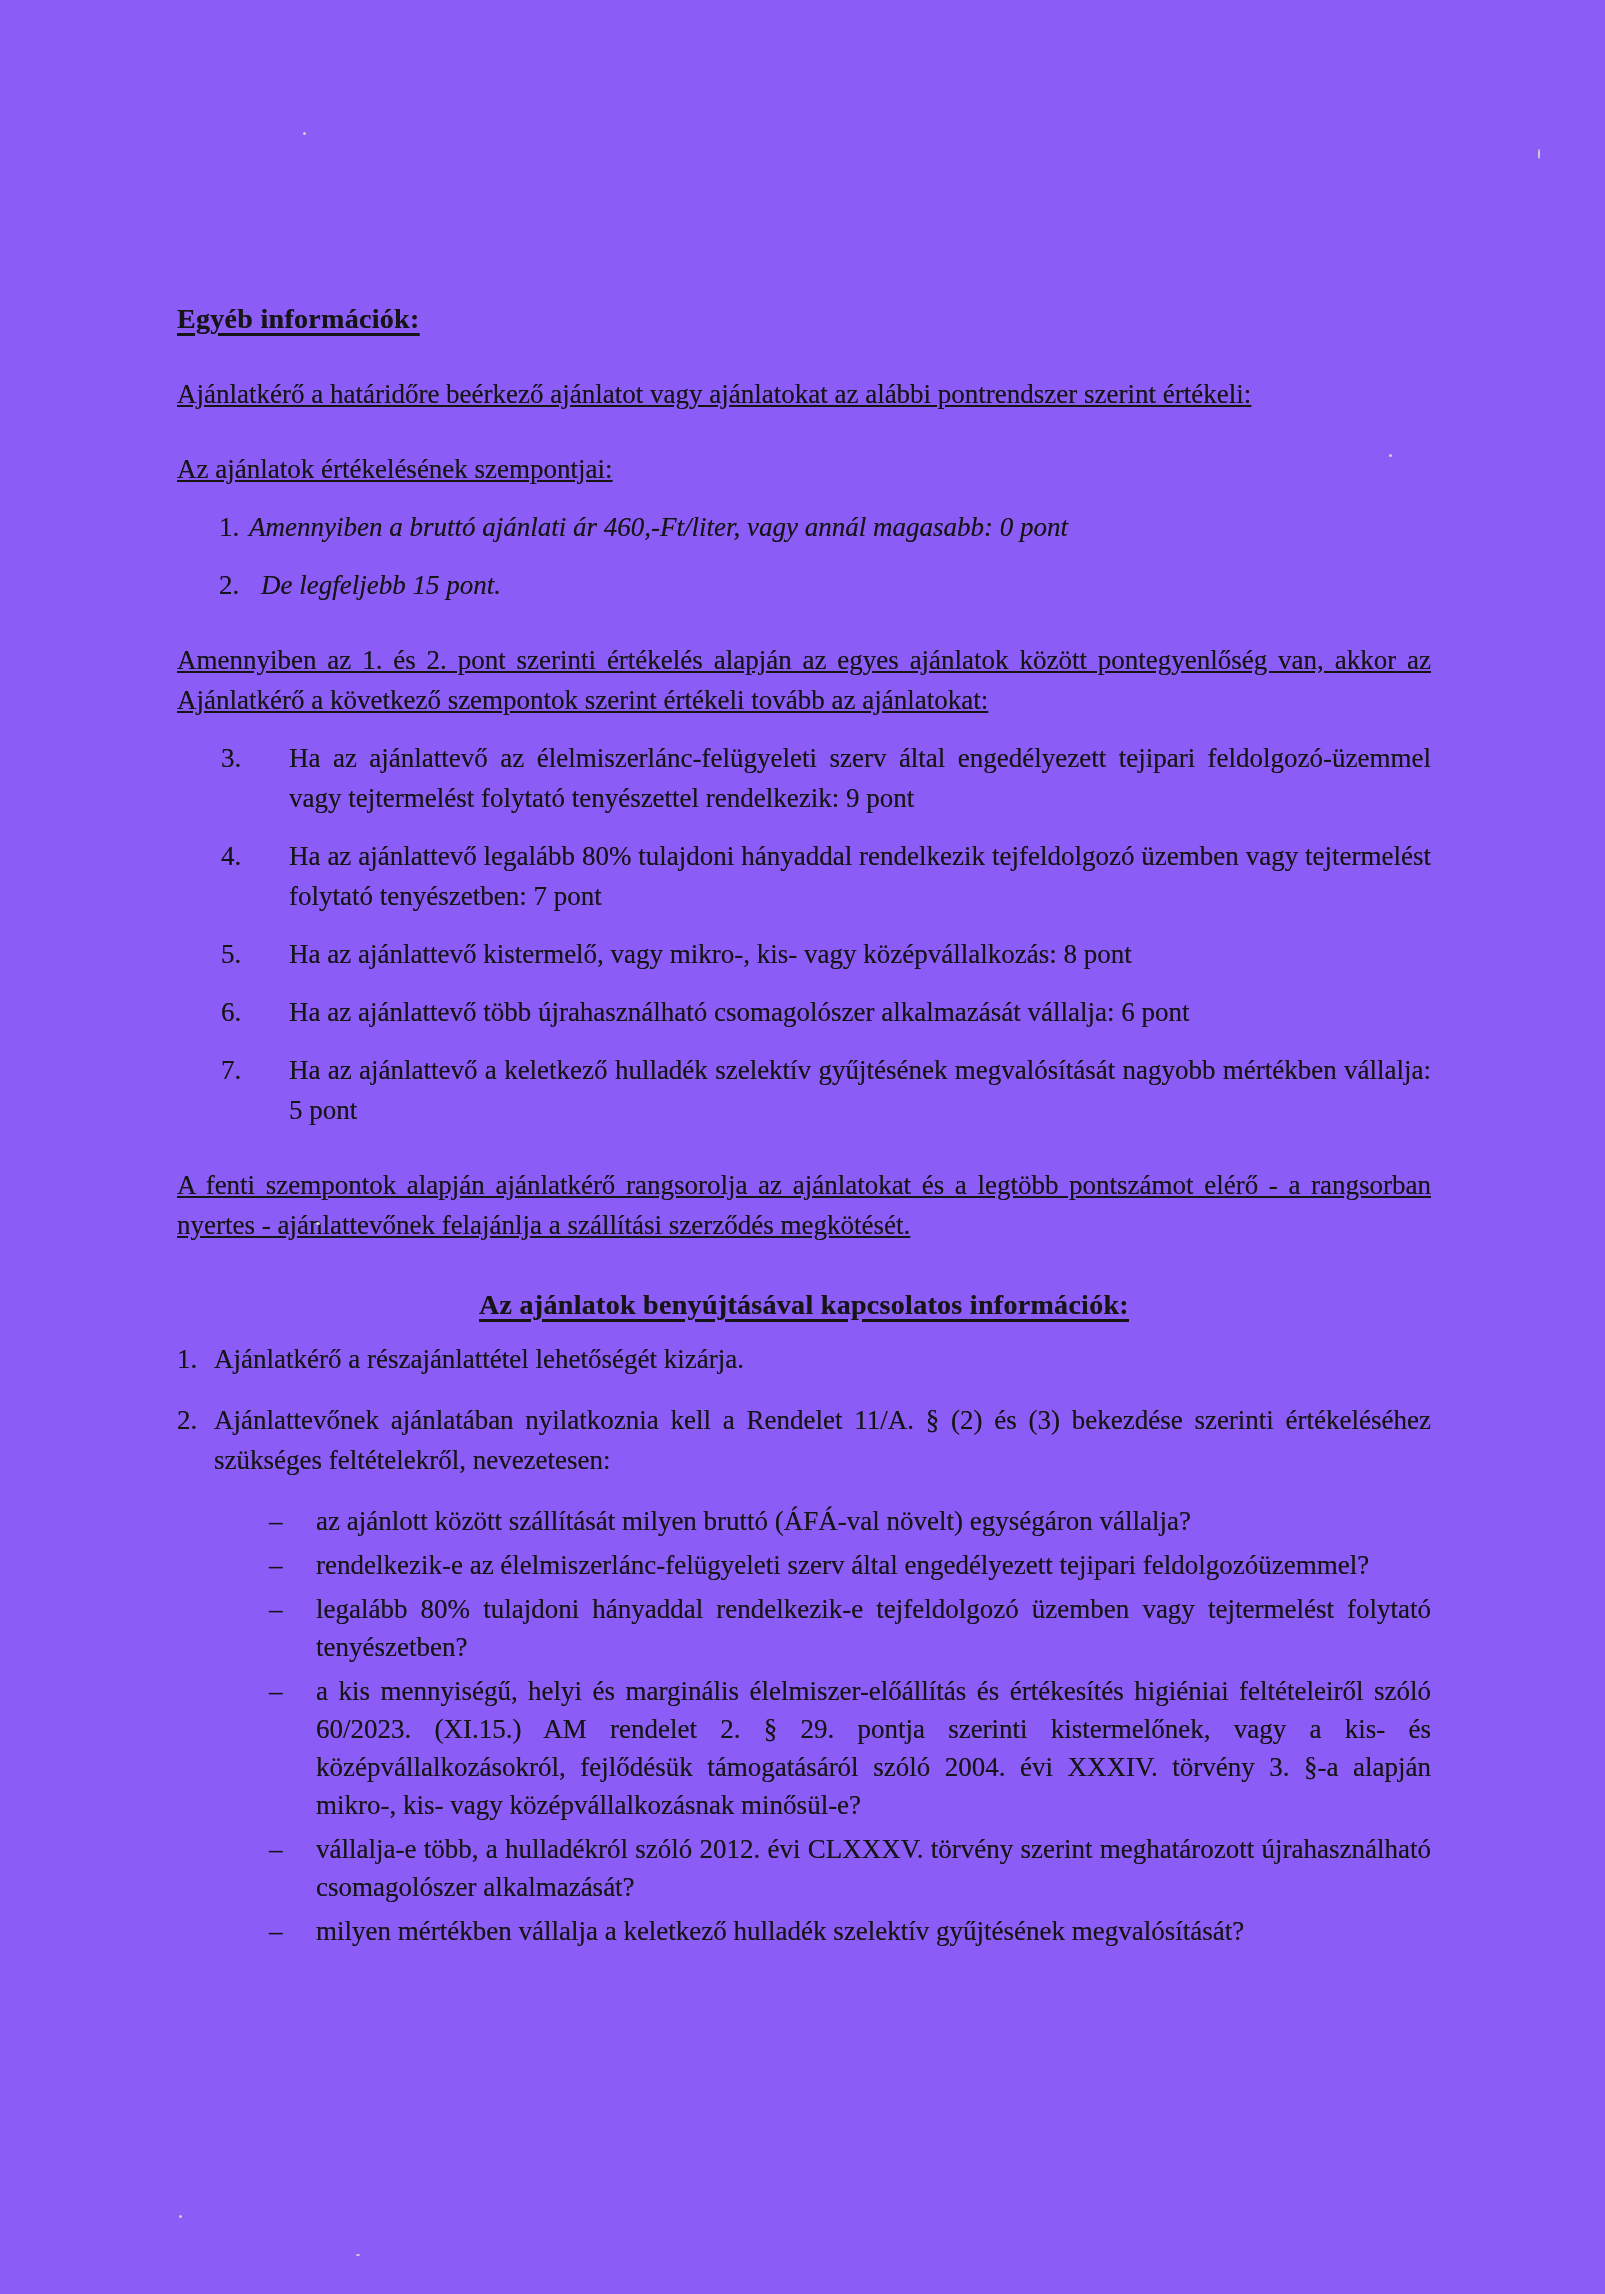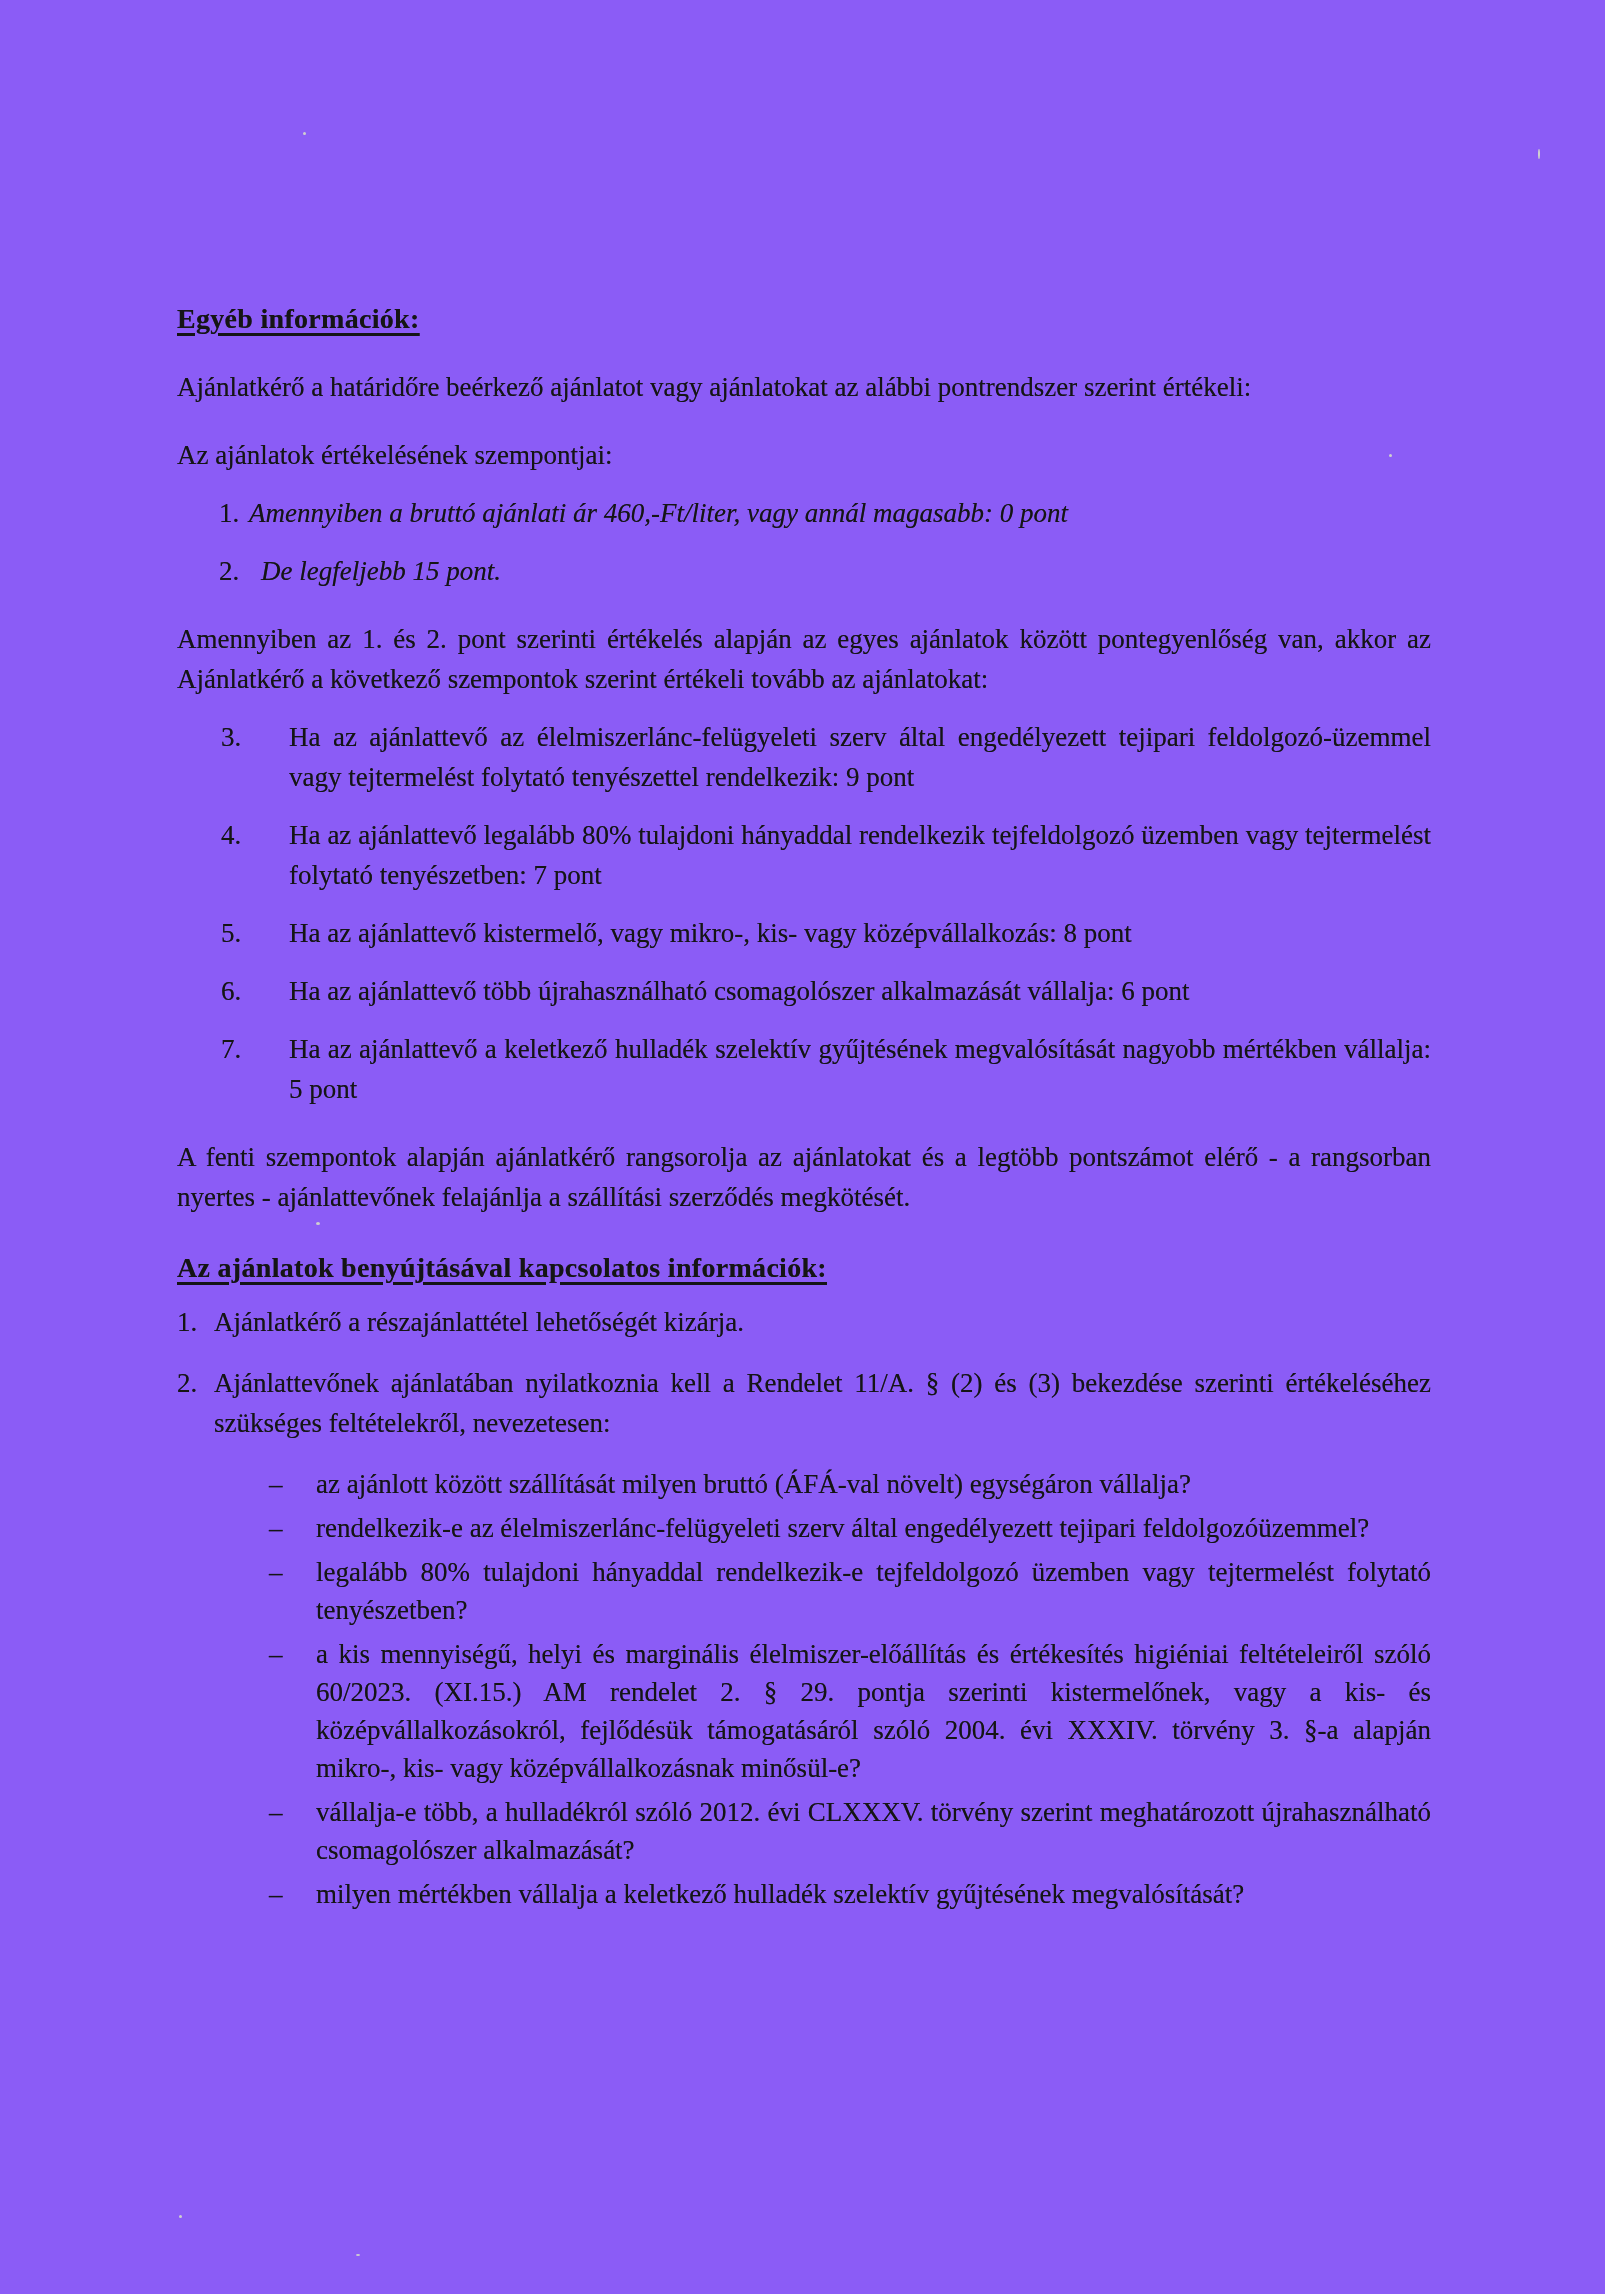--- a/index.html
+++ b/index.html
@@ -22,22 +22,22 @@
     line-height: 40px;
   }
   .heading {
     font-weight: 700;
     font-size: 28px;
     text-decoration: underline;
     text-decoration-thickness: 2.5px;
     text-underline-offset: 5px;
     letter-spacing: 0.3px;
   }
-  .para { text-align: justify; margin-top: 28px; }
-  .h2 { margin-top: 31px; }
+  .para { text-align: justify; margin-top: 35px; text-decoration: underline; }
+  .h2 { margin-top: 40px; text-align: center; }
 
   
   .numrow-a { display: flex; margin-left: 42px; margin-top: 18px; }
   .numrow-a .num { width: 30px; flex: 0 0 auto; }
   .numrow-a .txt { flex: 1 1 auto; font-style: italic; }
   .numrow-a .note { display: block; margin-left: 12px; }
 
   
   .numrow-b { display: flex; margin-left: 44px; margin-top: 18px; }
   .numrow-b .num { width: 40px; flex: 0 0 auto; }

